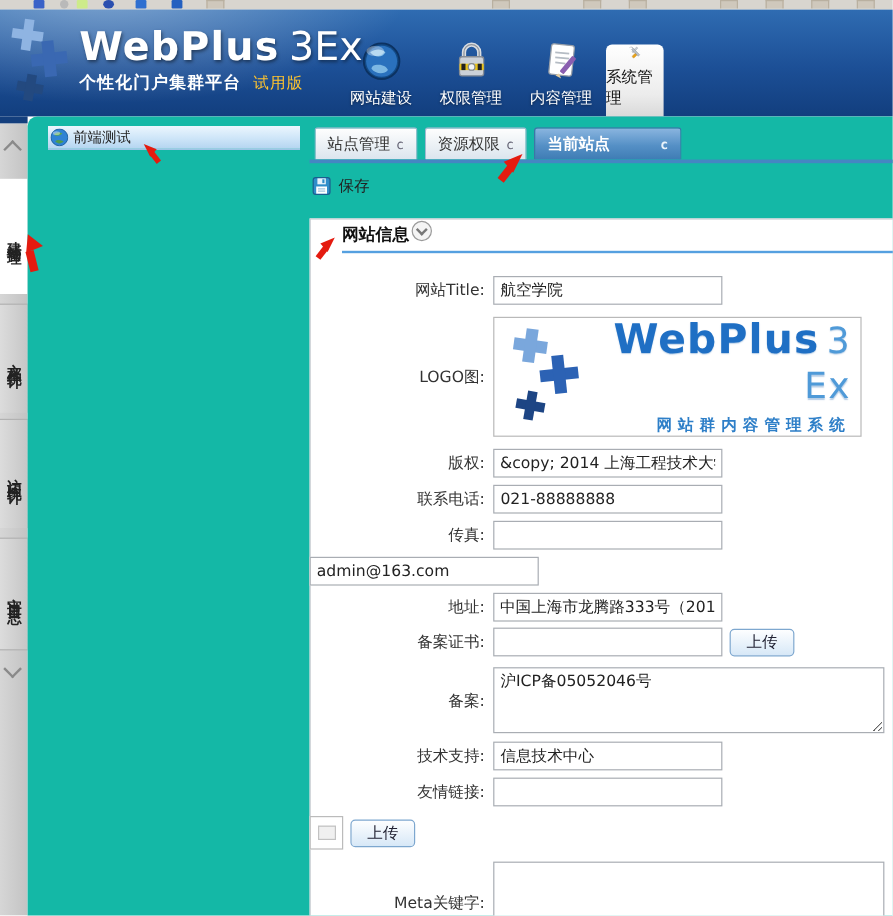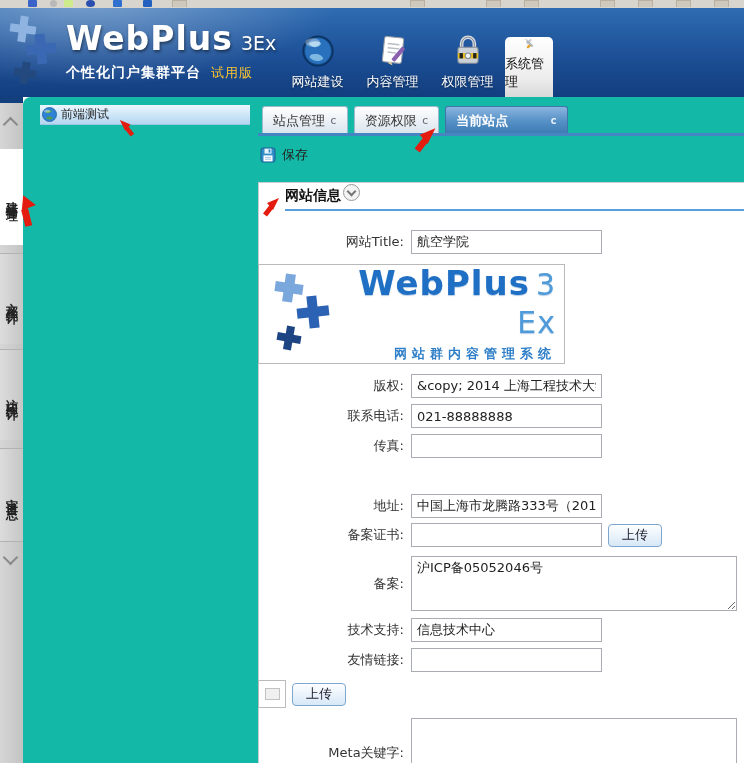--- a/index.html
+++ b/index.html
@@ -17,21 +17,21 @@
       radial-gradient(ellipse 420px 160px at 12% -20%,rgba(255,255,255,.38),rgba(255,255,255,0) 60%),
       linear-gradient(180deg,#2f6cb2 0%,#1c4f96 55%,#123e7e 100%);}
   .brand{position:absolute;left:6px;top:6px;display:flex;}
   .puzzle{position:relative;width:56px;height:76px;}
   .plus{position:absolute;}
   .plus::before{content:"";position:absolute;left:0;top:33%;width:100%;height:34%;background:var(--c);}
   .plus::after{content:"";position:absolute;left:33%;top:0;width:34%;height:100%;background:var(--c);}
   .brand-text{margin-left:4px;padding-top:8px;}
   .brand-line1{color:#fff;font-weight:bold;font-size:33px;line-height:34px;letter-spacing:1px;
                text-shadow:1px 2px 3px rgba(0,0,0,.45);}
-  .brand-line1 .edition{font-weight:normal;font-size:19px;margin-left:8px;letter-spacing:0;}
+  .brand-line1 .edition{font-weight:normal;font-size:33px;margin-left:8px;letter-spacing:0;}
   .brand-line2{margin-top:4px;color:#fff;font-size:14px;font-weight:bold;letter-spacing:1px;}
   .brand-line2 .trial{color:#ffc42e;font-size:13px;margin-left:10px;font-weight:normal;}
   .nav{position:absolute;left:280px;top:0;height:89px;display:flex;}
   .nav-item{position:relative;width:75px;height:89px;display:flex;flex-direction:column;align-items:center;
             justify-content:flex-end;padding-bottom:6px;box-sizing:border-box;cursor:pointer;}
   .nav-item .nav-label{color:#fff;font-size:13px;margin-top:4px;text-shadow:0 1px 2px rgba(0,0,0,.5);}
   .nav-item.active{background:linear-gradient(180deg,#ffffff 0%,#ececec 70%,#d9d9d9 100%);
             border-radius:5px 5px 0 0;height:60px;align-self:flex-end;width:48px;}
   .nav-item.active .nav-label{color:#111;text-shadow:none;}
   .nav-icon{width:36px;height:36px;}
@@ -157,42 +157,42 @@
           <circle cx="17" cy="17" r="14" fill="#134a86" stroke="#0c3261" stroke-width="1.5"></circle>
           <circle cx="17" cy="17" r="12.2" fill="#2a71bd"></circle>
           <path d="M8 10c4-3 9-3 12 0-2 4-8 5-12 0z" fill="#9fd0ee" opacity=".9"></path>
           <path d="M12 20c5-1 9 1 10 4-3 4-10 3-13-1 0-1 1-3 3-3z" fill="#8cc4ea" opacity=".85"></path>
           <ellipse cx="12" cy="9" rx="7" ry="4" fill="#ffffff" opacity=".35"></ellipse>
         </svg>
         <span class="nav-label">网站建设</span>
       </div>
       <div class="nav-item">
         <svg class="nav-icon" viewBox="0 0 34 34">
-          <rect x="8" y="4" width="18" height="24" rx="2" fill="#ffffff" stroke="#9aa0a8" transform="rotate(6 17 16)"></rect>
-          <line x1="12" y1="10" x2="23" y2="11" stroke="#b5bcc4" stroke-width="1.4"></line>
-          <line x1="12" y1="14" x2="23" y2="15" stroke="#b5bcc4" stroke-width="1.4"></line>
-          <line x1="12" y1="18" x2="20" y2="19" stroke="#b5bcc4" stroke-width="1.4"></line>
-          <rect x="20" y="12" width="4" height="16" rx="1" fill="#8a5fb0" transform="rotate(40 22 20)"></rect>
-          <path d="M14 27l4 2-5 1z" fill="#e8cfa0" transform="rotate(40 15 28)"></path>
-        </svg>
-        <span class="nav-label">内容管理</span>
-      </div>
-      <div class="nav-item">
-        <svg class="nav-icon" viewBox="0 0 34 34">
           <path d="M11 15v-5a6 6 0 0 1 12 0v5" fill="none" stroke="#d9dde2" stroke-width="3.4"></path>
           <path d="M11 15v-5a6 6 0 0 1 12 0v5" fill="none" stroke="#8d949d" stroke-width="1"></path>
           <rect x="7.5" y="13.5" width="19" height="15" rx="2" fill="#ccd1d8" stroke="#858c96"></rect>
           <rect x="7.5" y="19" width="19" height="5" fill="#e8c21a"></rect>
           <rect x="9" y="19" width="3.2" height="5" fill="#222"></rect>
           <rect x="15.4" y="19" width="3.2" height="5" fill="#222"></rect>
           <rect x="21.8" y="19" width="3.2" height="5" fill="#222"></rect>
           <circle cx="17" cy="21.5" r="2.6" fill="#f2f4f6" stroke="#858c96"></circle>
         </svg>
         <span class="nav-label">权限管理</span>
       </div>
+      <div class="nav-item">
+        <svg class="nav-icon" viewBox="0 0 34 34">
+          <rect x="8" y="4" width="18" height="24" rx="2" fill="#ffffff" stroke="#9aa0a8" transform="rotate(6 17 16)"></rect>
+          <line x1="12" y1="10" x2="23" y2="11" stroke="#b5bcc4" stroke-width="1.4"></line>
+          <line x1="12" y1="14" x2="23" y2="15" stroke="#b5bcc4" stroke-width="1.4"></line>
+          <line x1="12" y1="18" x2="20" y2="19" stroke="#b5bcc4" stroke-width="1.4"></line>
+          <rect x="20" y="12" width="4" height="16" rx="1" fill="#8a5fb0" transform="rotate(40 22 20)"></rect>
+          <path d="M14 27l4 2-5 1z" fill="#e8cfa0" transform="rotate(40 15 28)"></path>
+        </svg>
+        <span class="nav-label">内容管理</span>
+      </div>
       <div class="nav-item active">
         <svg class="nav-icon" viewBox="0 0 34 34">
           <rect x="15.4" y="4" width="3.6" height="14" rx="1" fill="#c9ced4" stroke="#8d949d" stroke-width=".6" transform="rotate(45 17 11)"></rect>
           <rect x="14.6" y="16" width="5" height="12" rx="2.4" fill="#e8a21a" stroke="#b97f12" stroke-width=".8" transform="rotate(45 17 22)"></rect>
           <path d="M7 6a5 5 0 0 1 6 1l14 14-3 3L10 10a5 5 0 0 1-3-4z" fill="#b9bfc7" stroke="#7e858e" stroke-width=".8"></path>
           <circle cx="9" cy="8" r="2.4" fill="#fff"></circle>
         </svg>
         <span class="nav-label">系统管理</span>
       </div>
     </div>
@@ -267,20 +267,21 @@
         </div>
       <div class="section-line"></div>
     </div>
 
     <div class="frow" style="top:133px;">
       <span class="flabel">网站Title:</span>
       <input class="fi" value="航空学院" style="">
     </div>
 
     <div class="frow" style="top:167px;">
+      <span class="flabel">LOGO图:</span>
       <div class="logo-box">
         <div class="logo-puzzle">
           <i class="plus" style="--c:#7aa7dc;left:8px;top:4px;width:28px;height:28px;transform:rotate(8deg);"></i>
           <i class="plus" style="--c:#2c62b4;left:30px;top:26px;width:32px;height:32px;transform:rotate(-6deg);"></i>
           <i class="plus" style="--c:#1d4584;left:10px;top:56px;width:24px;height:24px;transform:rotate(10deg);"></i>
         </div>
         <div class="logo-text">
           <div class="logo-line1"><span>WebPlus</span><span class="l-ed">3 Ex</span></div>
           <div class="logo-line2">网站群内容管理系统</div>
         </div>
@@ -297,20 +298,21 @@
       <span class="flabel">联系电话:</span>
       <input class="fi" value="021-88888888" style="">
     </div>
 
     <div class="frow" style="top:337px;">
       <span class="flabel">传真:</span>
       <input class="fi" value="" style="">
     </div>
 
     <div class="frow" style="top:367px;">
+      <input class="fi" value="admin@163.com" style="">
     </div>
 
     <div class="frow" style="top:397px;">
       <span class="flabel">地址:</span>
       <input class="fi" value="中国上海市龙腾路333号（201620" style="">
     </div>
 
     <div class="frow" style="top:426px;">
       <span class="flabel">备案证书:</span>
       <input class="fi" value="" style="">

